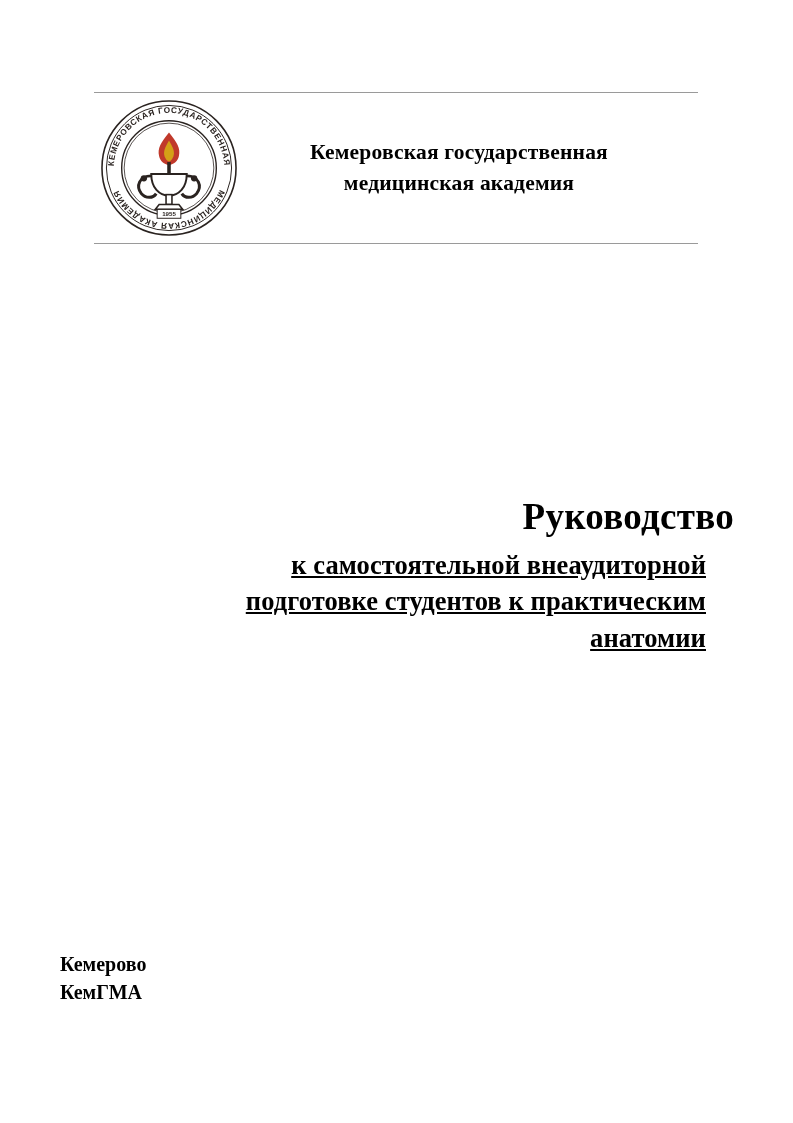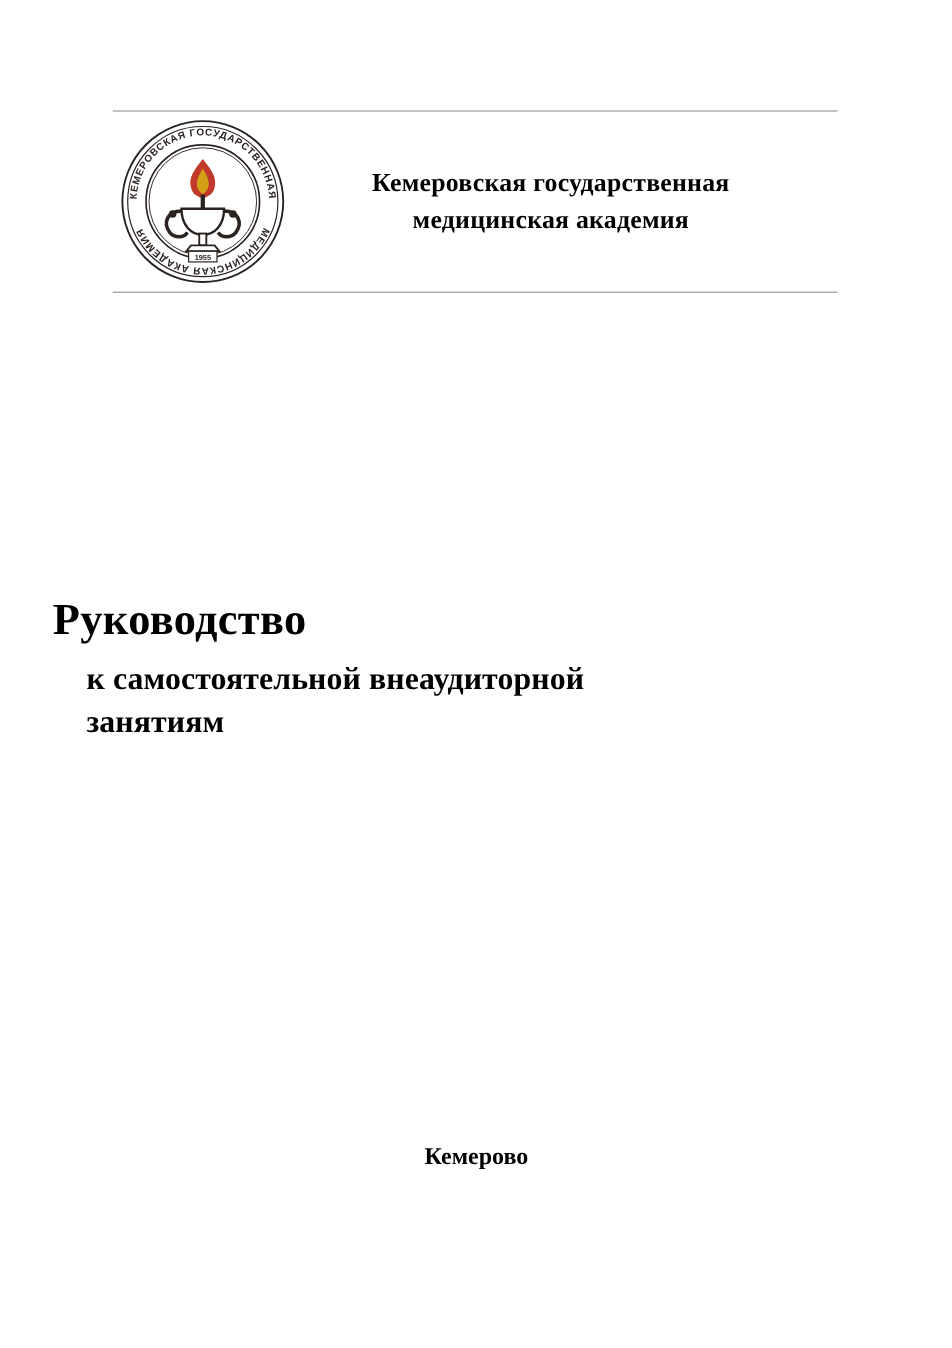--- a/index.html
+++ b/index.html
@@ -56,51 +56,51 @@
     line-height: 1.45;
     letter-spacing: 0.2px;
   }
   .org-name .line {
     display: block;
   }
 
   
   .title-block {
     position: absolute;
-    left: 44px;
+    left: 60px;
     top: 495px;
     width: 674px;
-    text-align: left;
+    text-align: right;
   }
   .doc-title {
     font-weight: bold;
     font-size: 37px;
     line-height: 1.18;
     margin: 0 0 8px 0;
     letter-spacing: 0.3px;
   }
   .doc-subtitle {
     font-weight: bold;
     font-size: 26.5px;
     line-height: 1.38;
     margin: 0;
     padding: 0 28px;
     letter-spacing: 0.1px;
   }
   .doc-subtitle .line {
     display: block;
+    text-decoration: underline;
   }
 
   
   .imprint {
     position: absolute;
     left: 60px;
     top: 950px;
     width: 674px;
-    text-align: center;
     font-weight: bold;
     font-size: 20px;
     line-height: 1.42;
   }
   .imprint .line {
     display: block;
   }
 </style>
 </head>
 <body>
@@ -154,21 +154,23 @@
       <span class="line">Кемеровская государственная</span>
       <span class="line">медицинская академия</span>
     </div>
 
   </div>
 
   <div class="title-block">
     <h1 class="doc-title">Руководство</h1>
     <p class="doc-subtitle">
       <span class="line">к самостоятельной внеаудиторной</span>
-      <span class="line">занятиям</span>
+      <span class="line">подготовке студентов к практическим</span>
+      <span class="line">анатомии</span>
     </p>
   </div>
 
   <div class="imprint">
     <span class="line">Кемерово</span>
+    <span class="line">КемГМА</span>
   </div>
 
 </div>
 
 </body></html>

